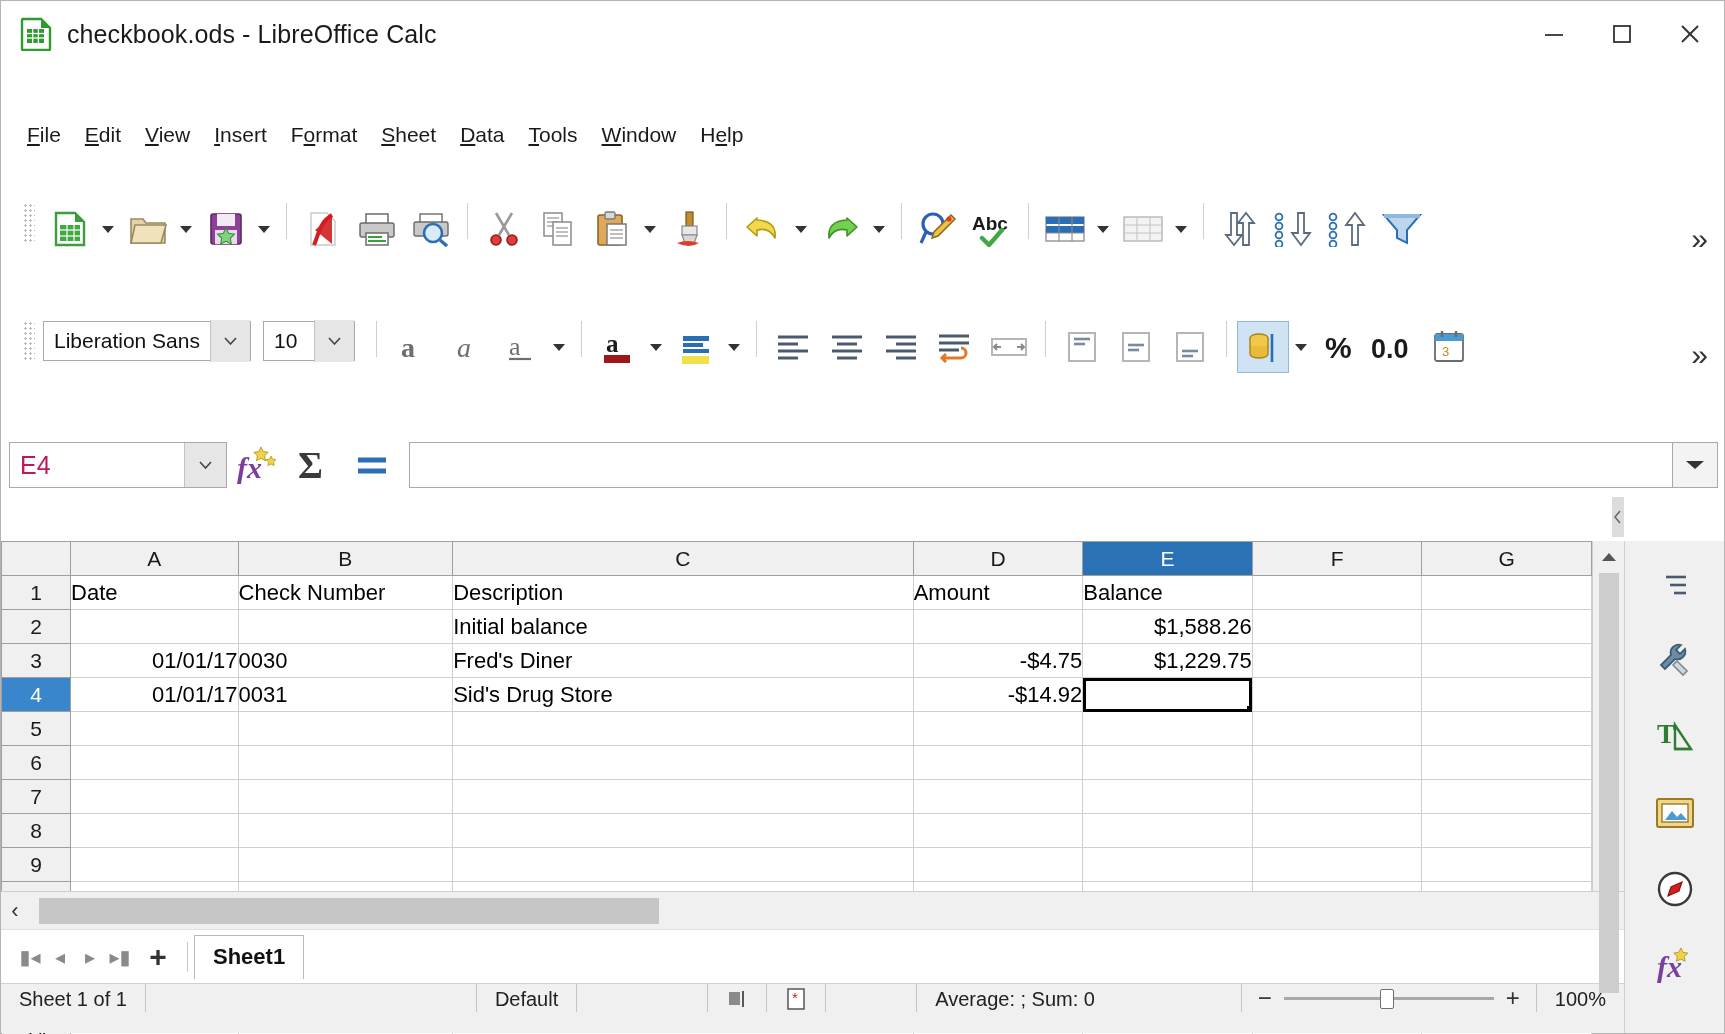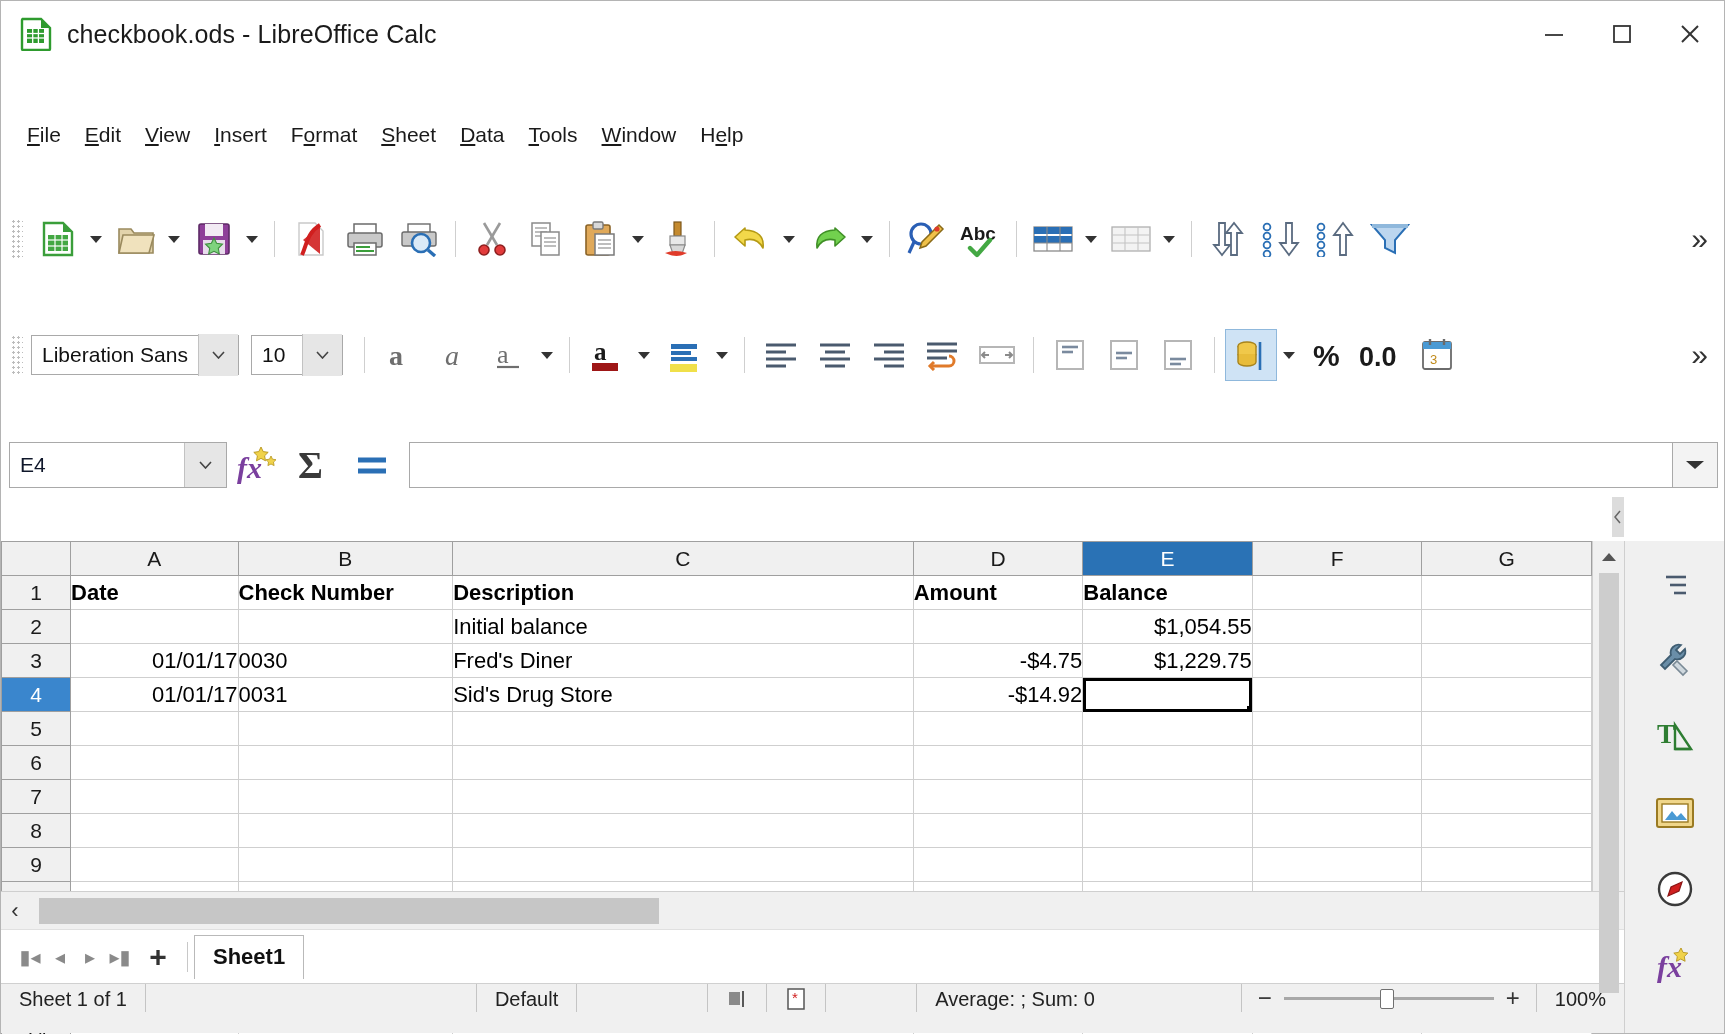--- a/index.html
+++ b/index.html
@@ -51,24 +51,24 @@
   }
   .menu-item {
     font-size: 21px; color: #1a1a1a;
     padding: 4px 12px; white-space: nowrap;
   }
   .menu-item u { text-decoration: underline; }
 
   
   .toolbar {
     height: 72px; min-height: 72px;
-    display: flex; align-items: center;
+    display: flex; 
     background: #ffffff;
     position: relative;
-    padding-left: 6px;
+    padding-left: 18px;
   }
   .toolbar.formatbar { height: 68px; min-height: 68px; }
   .grip {
     width: 12px; height: 40px; margin: 0 8px 0 4px;
     background-image: radial-gradient(#b0b0b0 38%, transparent 40%);
     background-size: 5px 5px;
     opacity: .85;
   }
   .tb-btn {
     width: 52px; height: 52px;
@@ -111,21 +111,21 @@
   
   .formulabar {
     height: 60px; min-height: 60px;
     display: flex; align-items: center;
     background: #ffffff; padding: 0 6px 0 8px;
   }
   .namebox {
     width: 218px; height: 46px; border: 1px solid #a9a9a9; background: #fff;
     display: flex; align-items: center;
   }
-  .namebox .val { font-size: 21px; color: #0f172a; padding-left: 10px; }
+  .namebox .val { font-size: 25px; color: #be185d; padding-left: 10px; }
   .namebox .dd {
     width: 42px; height: 44px; margin-left: auto; background: #e6e6e6;
     border-left: 1px solid #c2c2c2; display: flex; align-items: center; justify-content: center;
   }
   .fb-btn { width: 58px; height: 52px; display: flex; align-items: center; justify-content: center; }
   .inputline {
     flex: 1; height: 46px; margin-left: 8px;
     border: 1px solid #a9a9a9; background: #fff;
     display: flex; align-items: center; padding-left: 8px;
     font-size: 21px; color: #111;
@@ -150,21 +150,21 @@
     text-align: center; height: 34px;
   }
   .colhead.sel { background: #2a72b5; color: #ffffff; }
   .rowhead { width: 66px; }
   .rowhead.sel { background: #3a86cd; color: #ffffff; }
   td.cell {
     border-right: 1px solid #cfcfcf; border-bottom: 1px solid #cfcfcf;
     height: 34px; font-size: 22px; color: #000; background: #fff;
     padding: 0 4px; white-space: nowrap; overflow: hidden;
   }
-  td.cell.bold { font-weight: bold; }
+  td.cell.bold { font-weight: normal; }
   td.cell.right { text-align: right; }
   td.cell.cursor {
     outline: 3px solid #000; outline-offset: -3px; position: relative;
   }
   td.cell.cursor::after {
     content: ""; position: absolute; right: -4px; bottom: -4px;
     width: 9px; height: 9px; background: #000;
   }
 
   
@@ -781,21 +781,21 @@
                   <td class="cell bold">Balance</td>
                   <td class="cell bold"></td>
                   <td class="cell bold"></td>
                 </tr>
                 <tr>
                   <th class="rowhead">2</th>
                   <td class="cell"></td>
                   <td class="cell"></td>
                   <td class="cell">Initial balance</td>
                   <td class="cell right"></td>
-                  <td class="cell right">$1,054.55</td>
+                  <td class="cell right">$1,588.26</td>
                   <td class="cell"></td>
                   <td class="cell"></td>
                 </tr>
                 <tr>
                   <th class="rowhead">3</th>
                   <td class="cell right">01/01/17</td>
                   <td class="cell">0030</td>
                   <td class="cell">Fred's Diner</td>
                   <td class="cell right">-$4.75</td>
                   <td class="cell right">$1,229.75</td>

